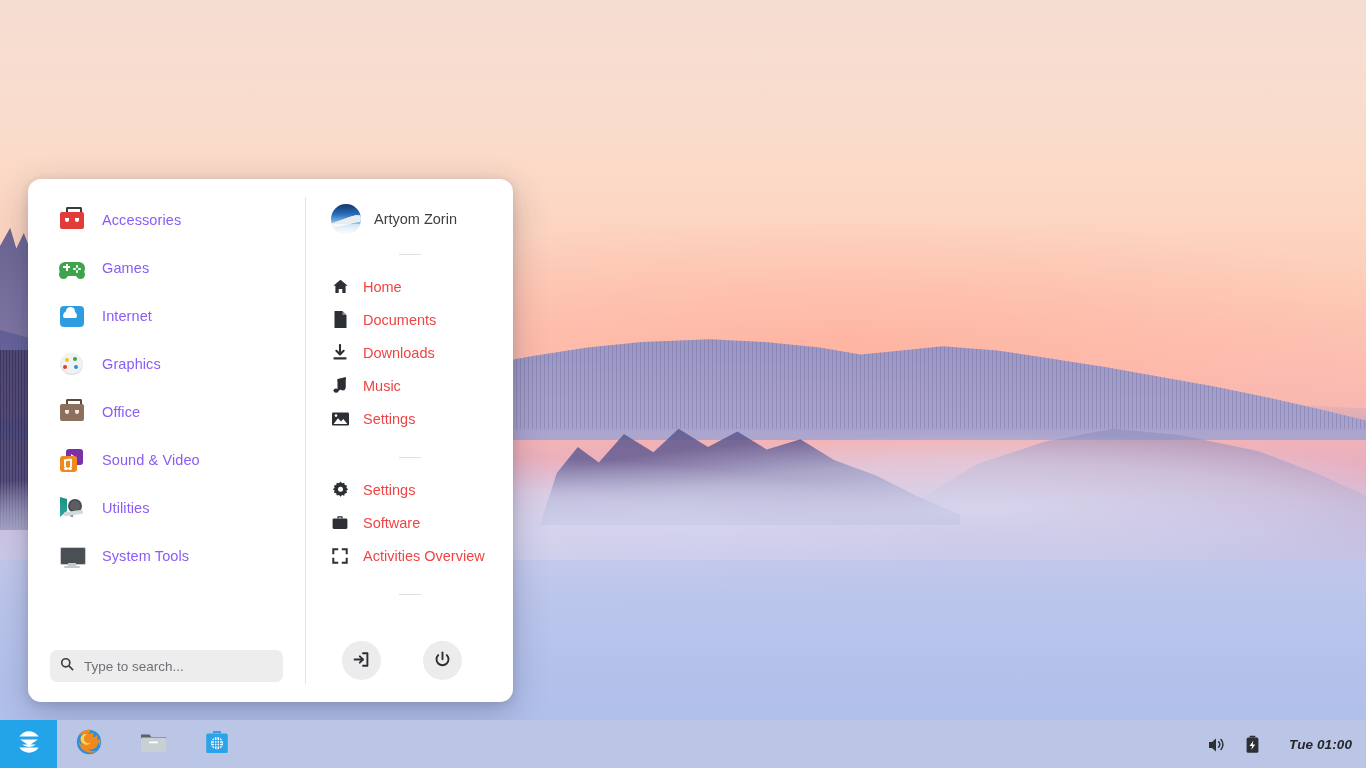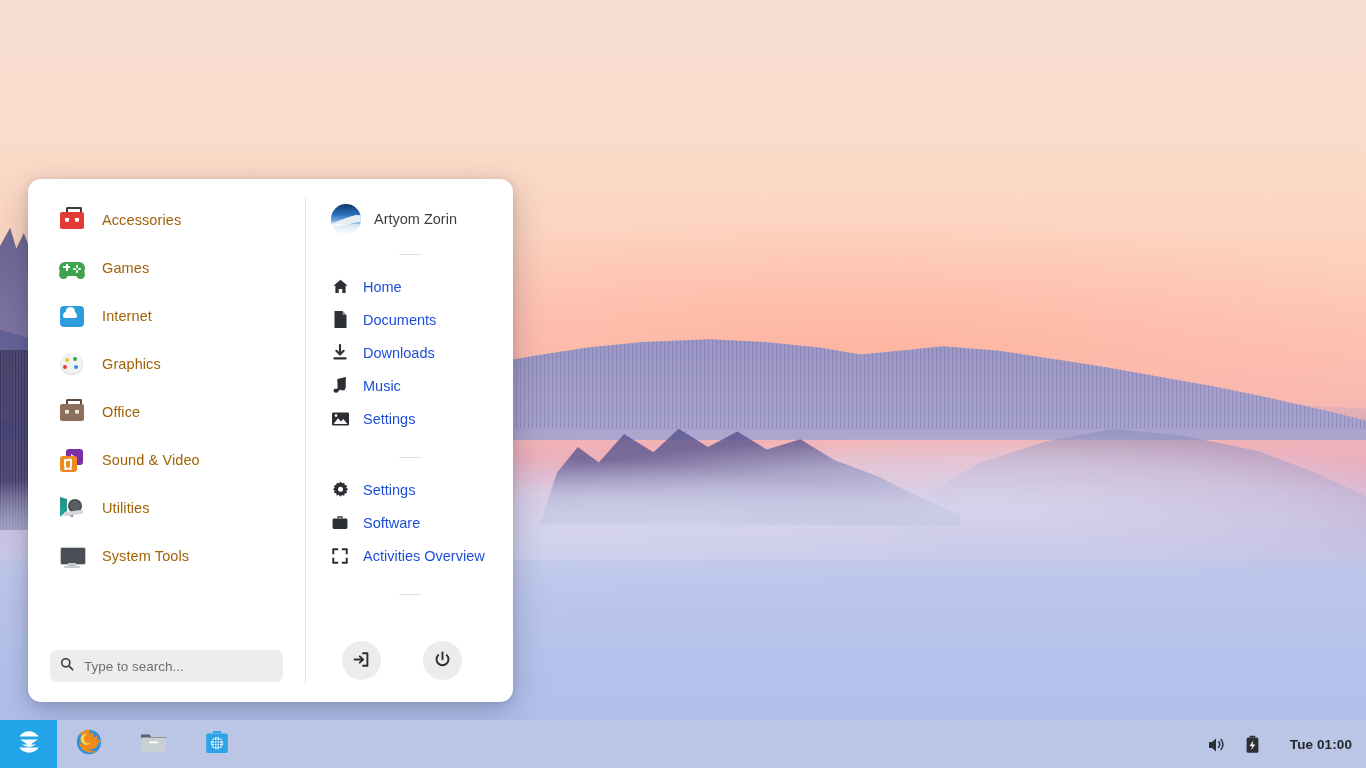--- a/index.html
+++ b/index.html
@@ -153,21 +153,21 @@
     padding-left: 30px;
     cursor: pointer;
   }
   .cat-ico {
     width: 28px; height: 28px;
     margin-right: 16px;
     flex: 0 0 28px;
     position: relative;
   }
   .cat-label {
-    font-size: 14.5px; color: #a16207;
+    font-size: 14.5px; color: #8b5cf6;
     letter-spacing: .1px;
   }
 
   
   .search-wrap { padding: 0 22px 20px 22px; }
   .search-box {
     display: flex; align-items: center;
     height: 32px;
     background: #ededee;
     border-radius: 7px;
@@ -238,21 +238,21 @@
     padding-left: 25px;
     cursor: pointer;
   }
   .place-ico {
     width: 18px; height: 18px;
     margin-right: 14px;
     flex: 0 0 18px;
     display: flex; align-items: center; justify-content: center;
     color: #2c2f34;
   }
-  .place-label { font-size: 14.5px; color: #1d4ed8; }
+  .place-label { font-size: 14.5px; color: #ef4444; }
 
   .menu-spacer { flex: 1 1 auto; }
 
   .action-buttons {
     display: flex;
     gap: 42px;
     padding: 0 0 22px 36px;
     align-items: center;
   }
   .round-btn {
@@ -265,21 +265,21 @@
     color: #2c2f34;
     padding: 0;
   }
 
   
   #taskbar {
     position: absolute;
     left: 0; bottom: 0;
     width: 1366px; height: 48px;
     background: #bbc5e6;
-    display: flex; align-items: center;
+    display: flex; align-items: center; font-style: italic;
   }
   .zorin-btn {
     width: 57px; height: 48px;
     background: #23a3e8;
     display: flex; align-items: center; justify-content: center;
     cursor: pointer;
     flex: 0 0 57px;
   }
   .tb-items { display: flex; align-items: center; }
   .tb-item {

